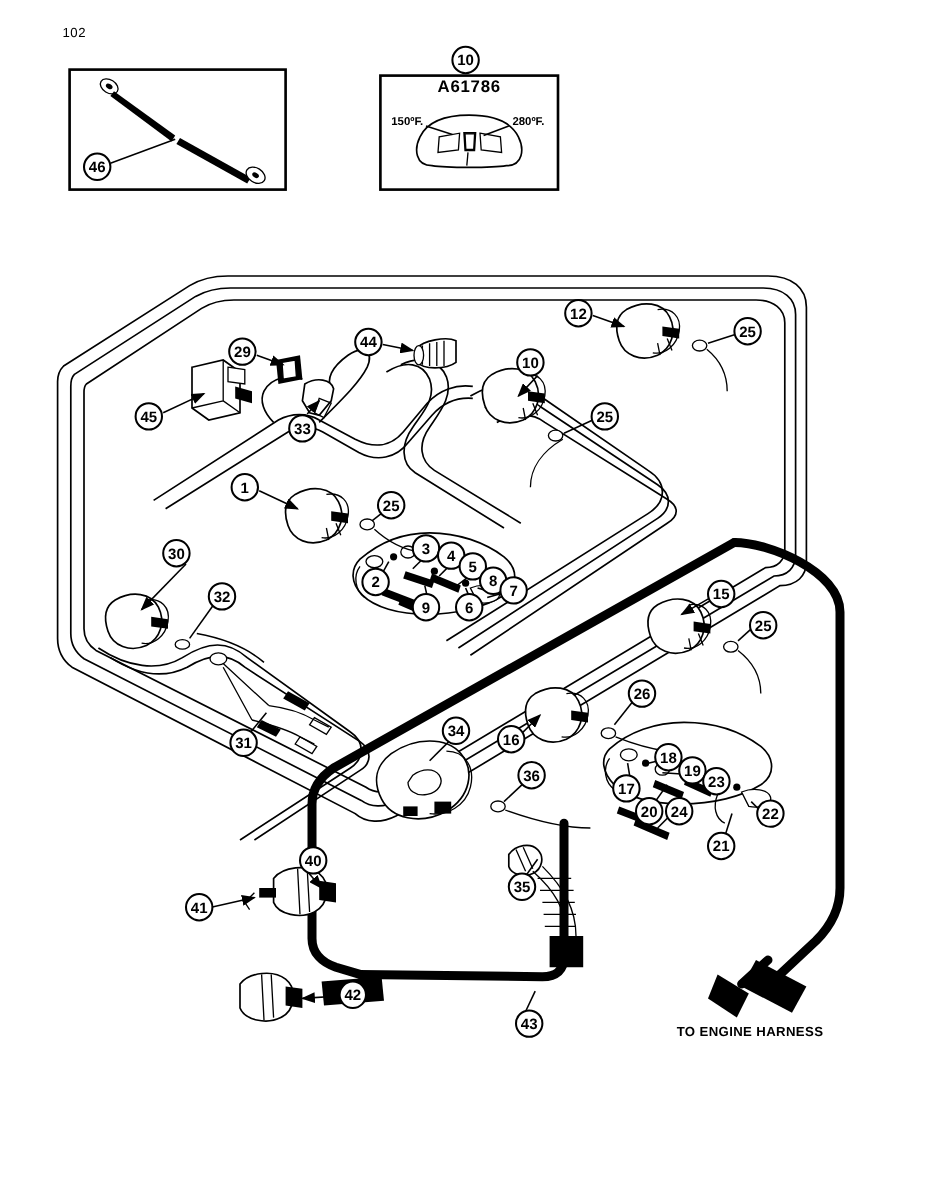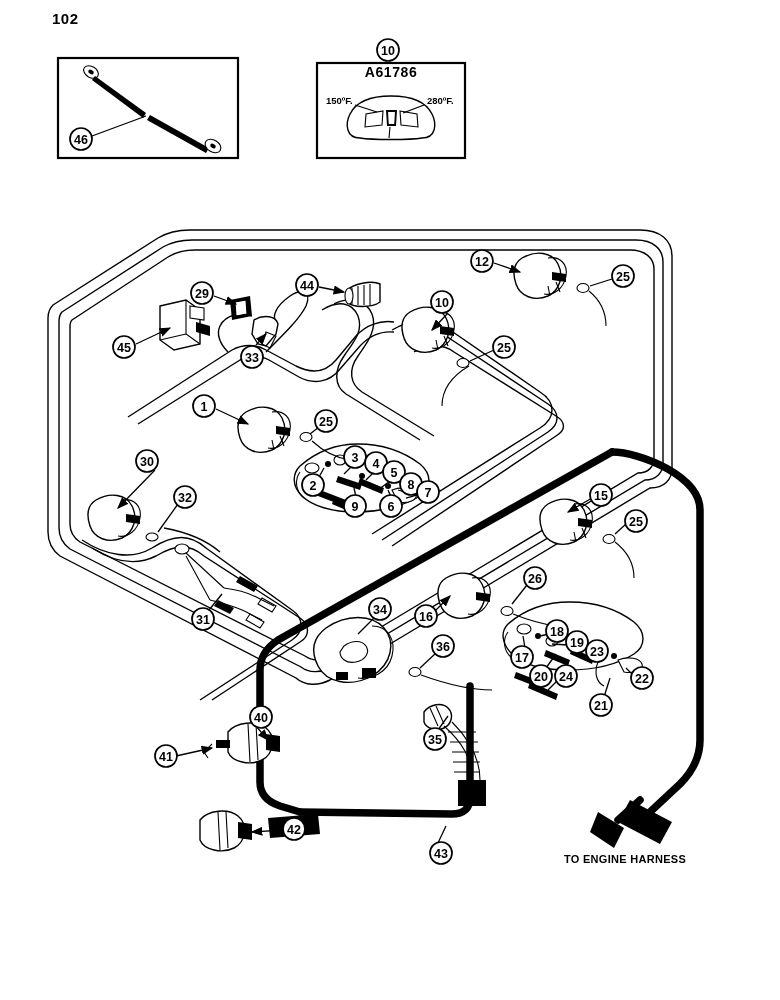--- a/index.html
+++ b/index.html
@@ -1,19 +1,19 @@
 <!DOCTYPE html>
 <html><head>
 <meta charset="utf-8">
 <style>
   html,body{margin:0;padding:0;background:#ffffff;}
   body{width:780px;height:1000px;position:relative;overflow:hidden;
        font-family:"Liberation Sans",sans-serif;color:#000;}
   #sheet{position:absolute;inset:0;width:780px;height:1000px;}
-  .page-no{position:absolute;left:52px;top:10px;font-size:15px;font-weight:bold;letter-spacing:.5px;}
+  .page-no{position:absolute;left:52px;top:22px;font-size:11px;font-weight:normal;letter-spacing:.5px;}
   svg{position:absolute;left:0;top:0;}
   .bl{fill:none;stroke:#000;stroke-width:1.4;}
   .bl-t{fill:none;stroke:#000;stroke-width:1.1;}
   .bl-h{fill:none;stroke:#000;stroke-width:7.5;stroke-linecap:round;stroke-linejoin:round;}
   .bl-f{fill:#000;stroke:none;}
   .wht{fill:#fff;stroke:#000;stroke-width:1.4;}
   .wht-t{fill:#fff;stroke:#000;stroke-width:1.1;}
   .lead{fill:none;stroke:#000;stroke-width:1.3;}
   .cal circle{fill:#fff;stroke:#000;stroke-width:1.7;}
   .cal text{font-family:"Liberation Sans",sans-serif;font-weight:bold;

